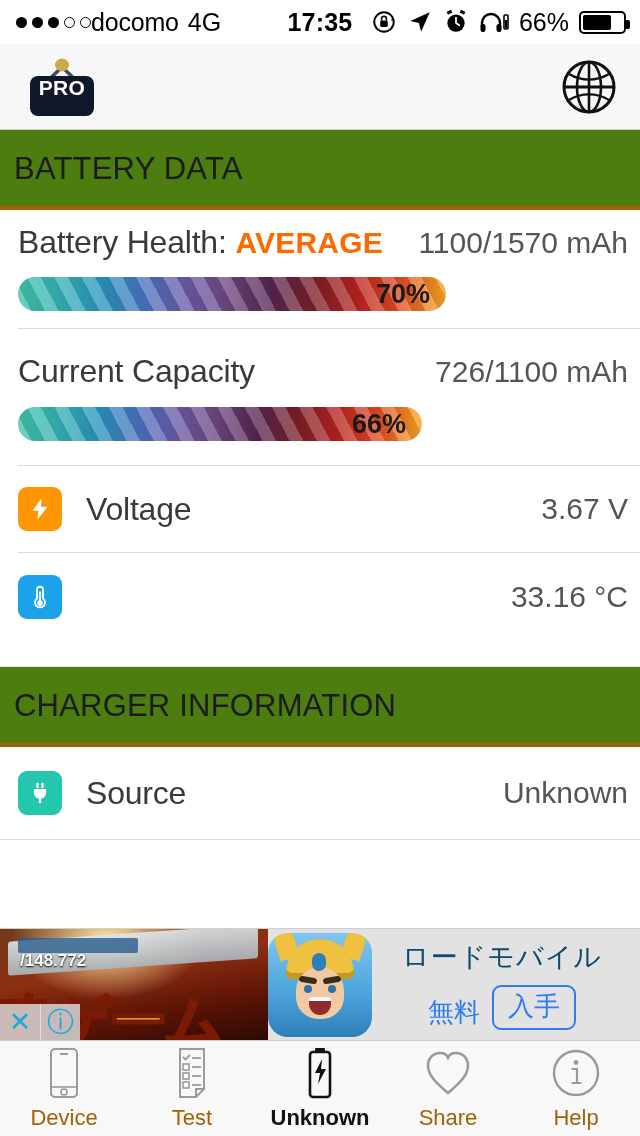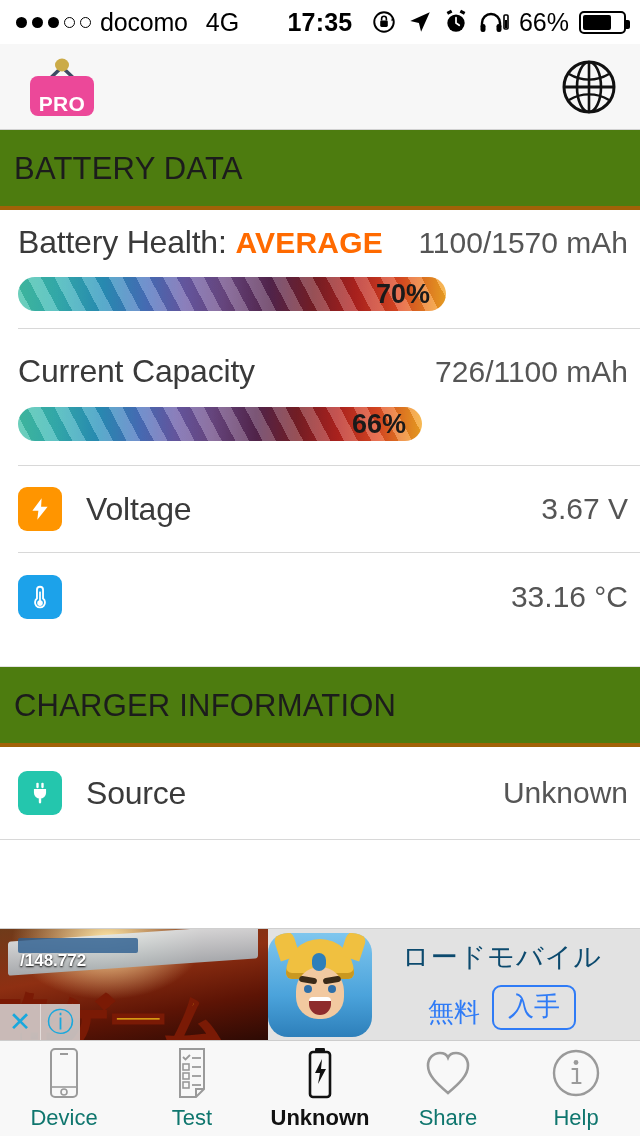--- a/index.html
+++ b/index.html
@@ -12,21 +12,21 @@
   }
 
   
   .statusbar{
     height:44px; width:640px;
     display:flex; align-items:center;
     background:#ffffff;
     color:#000; font-weight:bold;
     position:relative;
   }
-  .sb-left{ display:flex; align-items:center; padding-left:16px; gap:9px; }
+  .sb-left{ display:flex; align-items:center; padding-left:16px; }
   .dots{ display:flex; align-items:center; gap:5px; }
   .dot{ width:11px; height:11px; border-radius:50%; background:#000; }
   .dot.empty{ background:#fff; border:1.6px solid #000; }
   .carrier{ font-size:25px; letter-spacing:-0.2px; font-weight:500;}
   .net{ font-size:25px; font-weight:500; margin-left:9px;text-align:right;}
   .sb-time{
     position:absolute; left:0; right:0; text-align:center;
     font-size:25px; font-weight:600; letter-spacing:0.2px;
   }
   .sb-right{
@@ -49,22 +49,22 @@
   .appbar{
     height:86px; width:640px; background:#f7f7f7;
     border-bottom:1px solid #d2d2d2;
     display:flex; align-items:center; justify-content:space-between;
     padding:0 22px 0 26px;
   }
   .pro-badge{ position:relative; width:72px; height:62px; }
   .pro-plate{
     position:absolute; left:4px; bottom:2px;
     width:64px; height:40px; border-radius:8px;
-    background:#ec4899;
-    display:flex; align-items:flex-end; justify-content:center;
+    background:#0f172a;
+    display:flex; align-items:flex-start; justify-content:center;
   }
   .pro-plate span{
     color:#fff; font-weight:bold; font-size:21px; letter-spacing:0.4px;
   }
   .globe{ width:58px; height:58px; }
 
   
   .section-head{
     background:#4d7c0f;
     border-bottom:4px solid #a16207;
@@ -194,21 +194,21 @@
   
   .tabbar{
     position:absolute; left:0; bottom:0; width:640px; height:96px;
     background:#f8f8f8; border-top:1px solid #cdcdcd;
     display:flex; align-items:center;
   }
   .tab{
     flex:1; display:flex; flex-direction:column;
     align-items:center; justify-content:center; gap:6px; height:100%;
   }
-  .tab .tlabel{ font-size:22px; color:#0f766e; }
+  .tab .tlabel{ font-size:22px; color:#a16207; }
   .tab.active .tlabel{ color:#111; font-weight:bold; }
   .tab svg{ display:block; }
 </style>
 </head>
 <body>
 
 <div class="statusbar">
   <div class="sb-left">
     <div class="dots">
       <div class="dot"></div>

